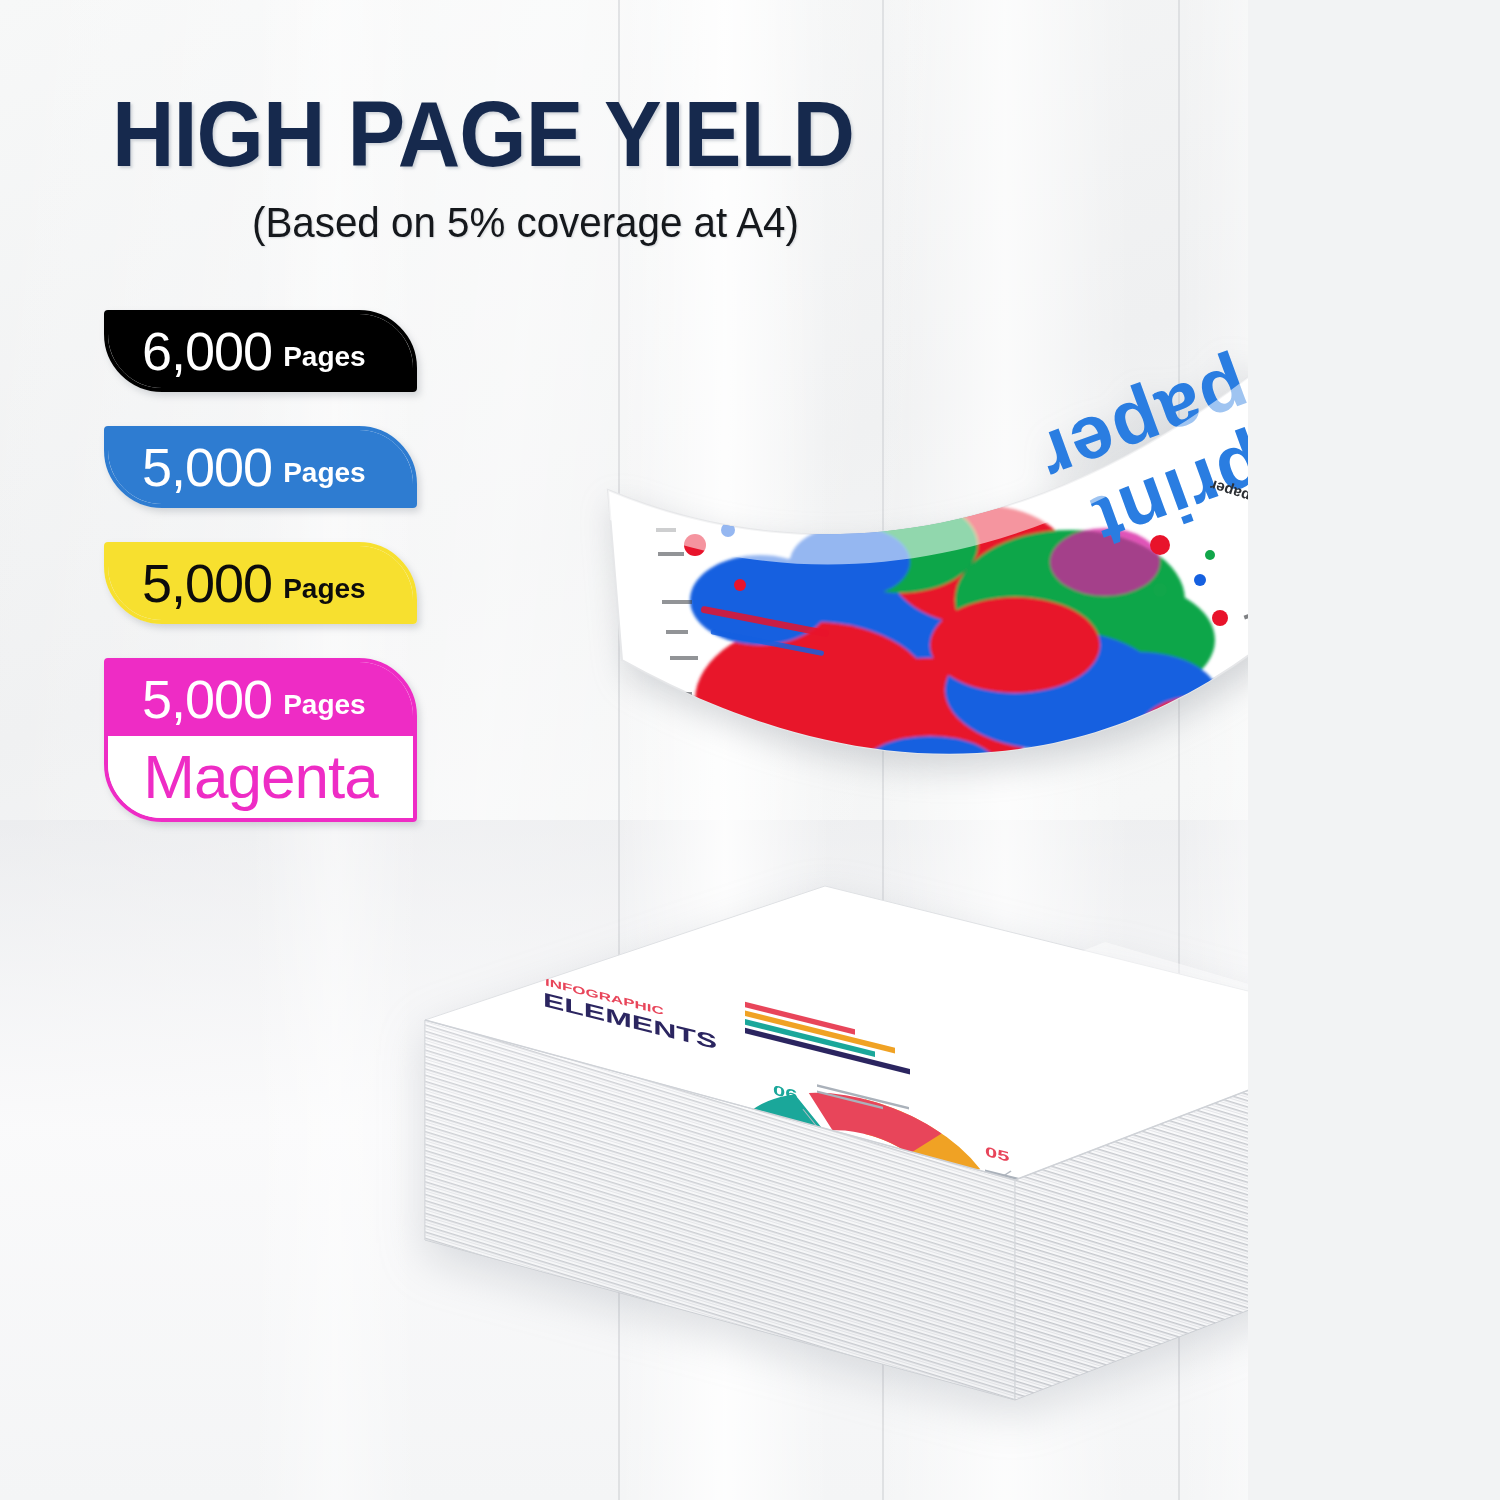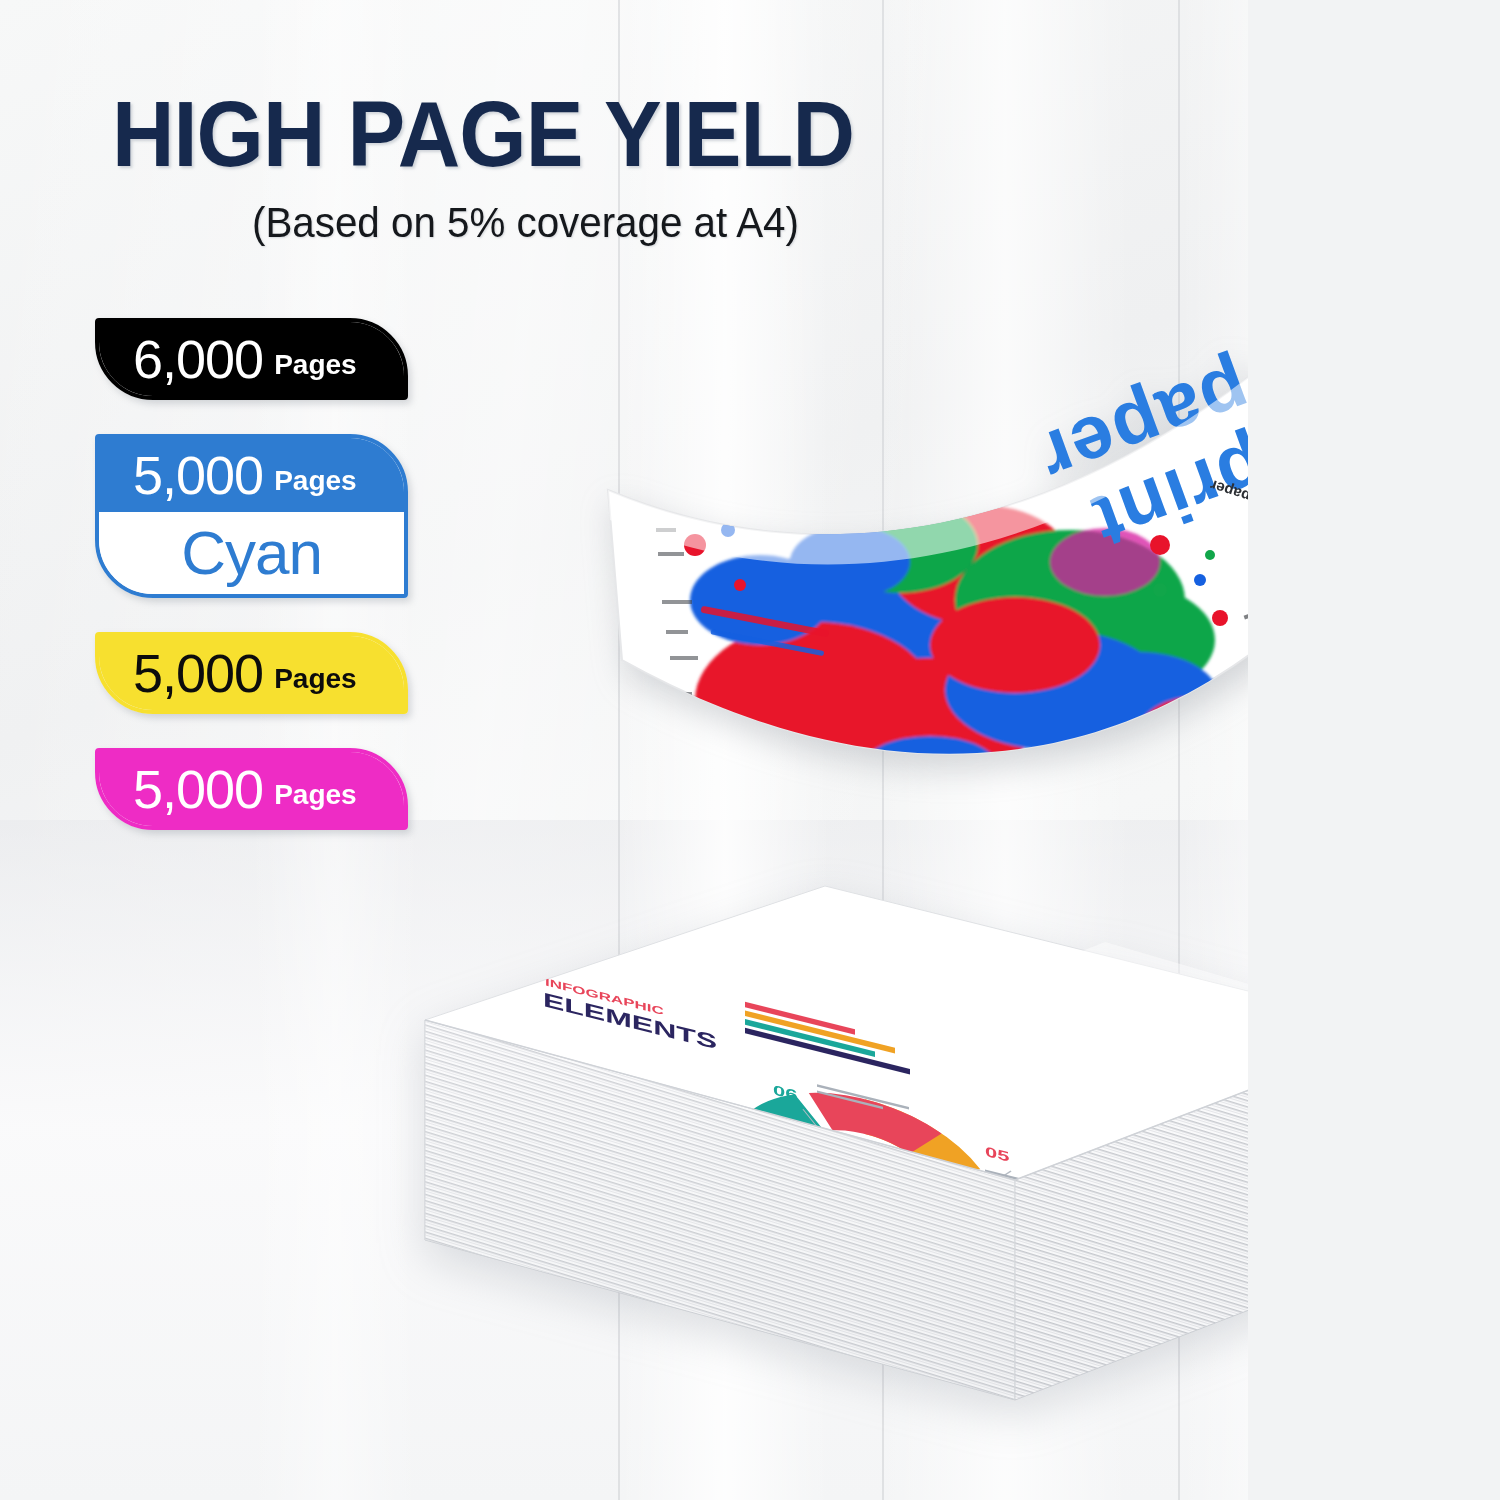--- a/index.html
+++ b/index.html
@@ -35,21 +35,21 @@
   }
   #subtitle{
     position:absolute;left:252px;top:202px;
     font-size:42px;line-height:1;font-weight:400;color:#15181c;
     transform:scaleX(.96);transform-origin:left top;
     text-shadow:1px 1px 2px rgba(150,155,165,.35);
     white-space:nowrap;
   }
 
   
-  #badges{position:absolute;left:95px;top:310px;width:330px;margin-top:8px;}
+  #badges{position:absolute;left:104px;top:310px;width:330px;}
   .badge{
     position:relative;width:305px;margin-bottom:34px;
     border-radius:4px 58px 4px 58px;
     overflow:hidden;
     box-shadow:3px 4px 7px rgba(120,125,135,.28);
   }
   .badge .top{
     height:74px;display:flex;align-items:center;
     padding-left:34px;box-sizing:border-box;
   }
@@ -118,36 +118,36 @@
         <span class="count">6,000</span>
         <span class="pages">Pages</span>
       </div>
     </div>
 
     <div class="badge cyan">
       <div class="top">
         <span class="count">5,000</span>
         <span class="pages">Pages</span>
       </div>
-      <div class="bottom">
-        <span class="cname">Cyan</span>
-      </div>
     </div>
 
     <div class="badge yellow">
       <div class="top">
         <span class="count">5,000</span>
         <span class="pages">Pages</span>
       </div>
     </div>
 
     <div class="badge magenta">
       <div class="top">
         <span class="count">5,000</span>
         <span class="pages">Pages</span>
+      </div>
+      <div class="bottom">
+        <span class="cname">Magenta</span>
       </div>
     </div>
 
   </div>
 
   <div id="splash-sheet">
     <svg width="740" height="520" viewBox="0 0 740 520" xmlns="http://www.w3.org/2000/svg">
       <defs>
         <clipPath id="sheetClip">
           <path d="M8,190 C210,275 470,250 730,8 L716,300 C480,520 220,470 22,360 Z"></path>

